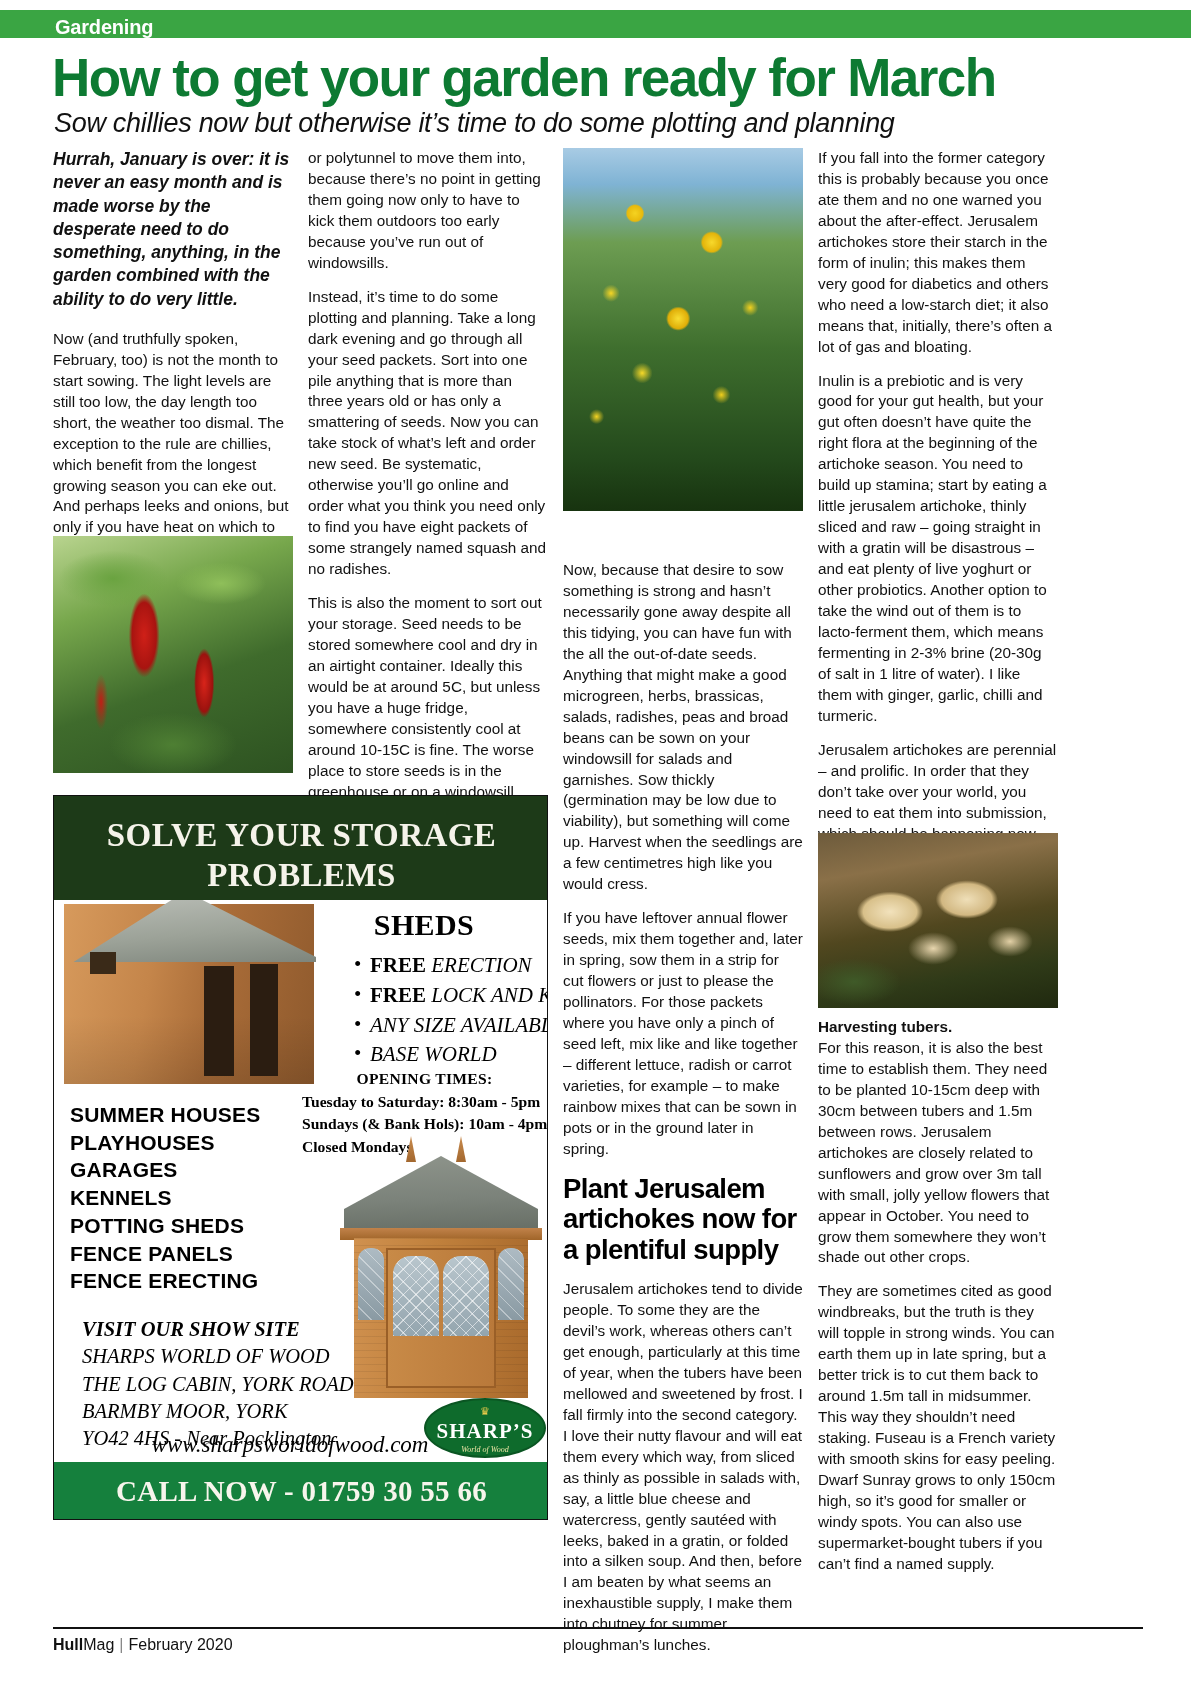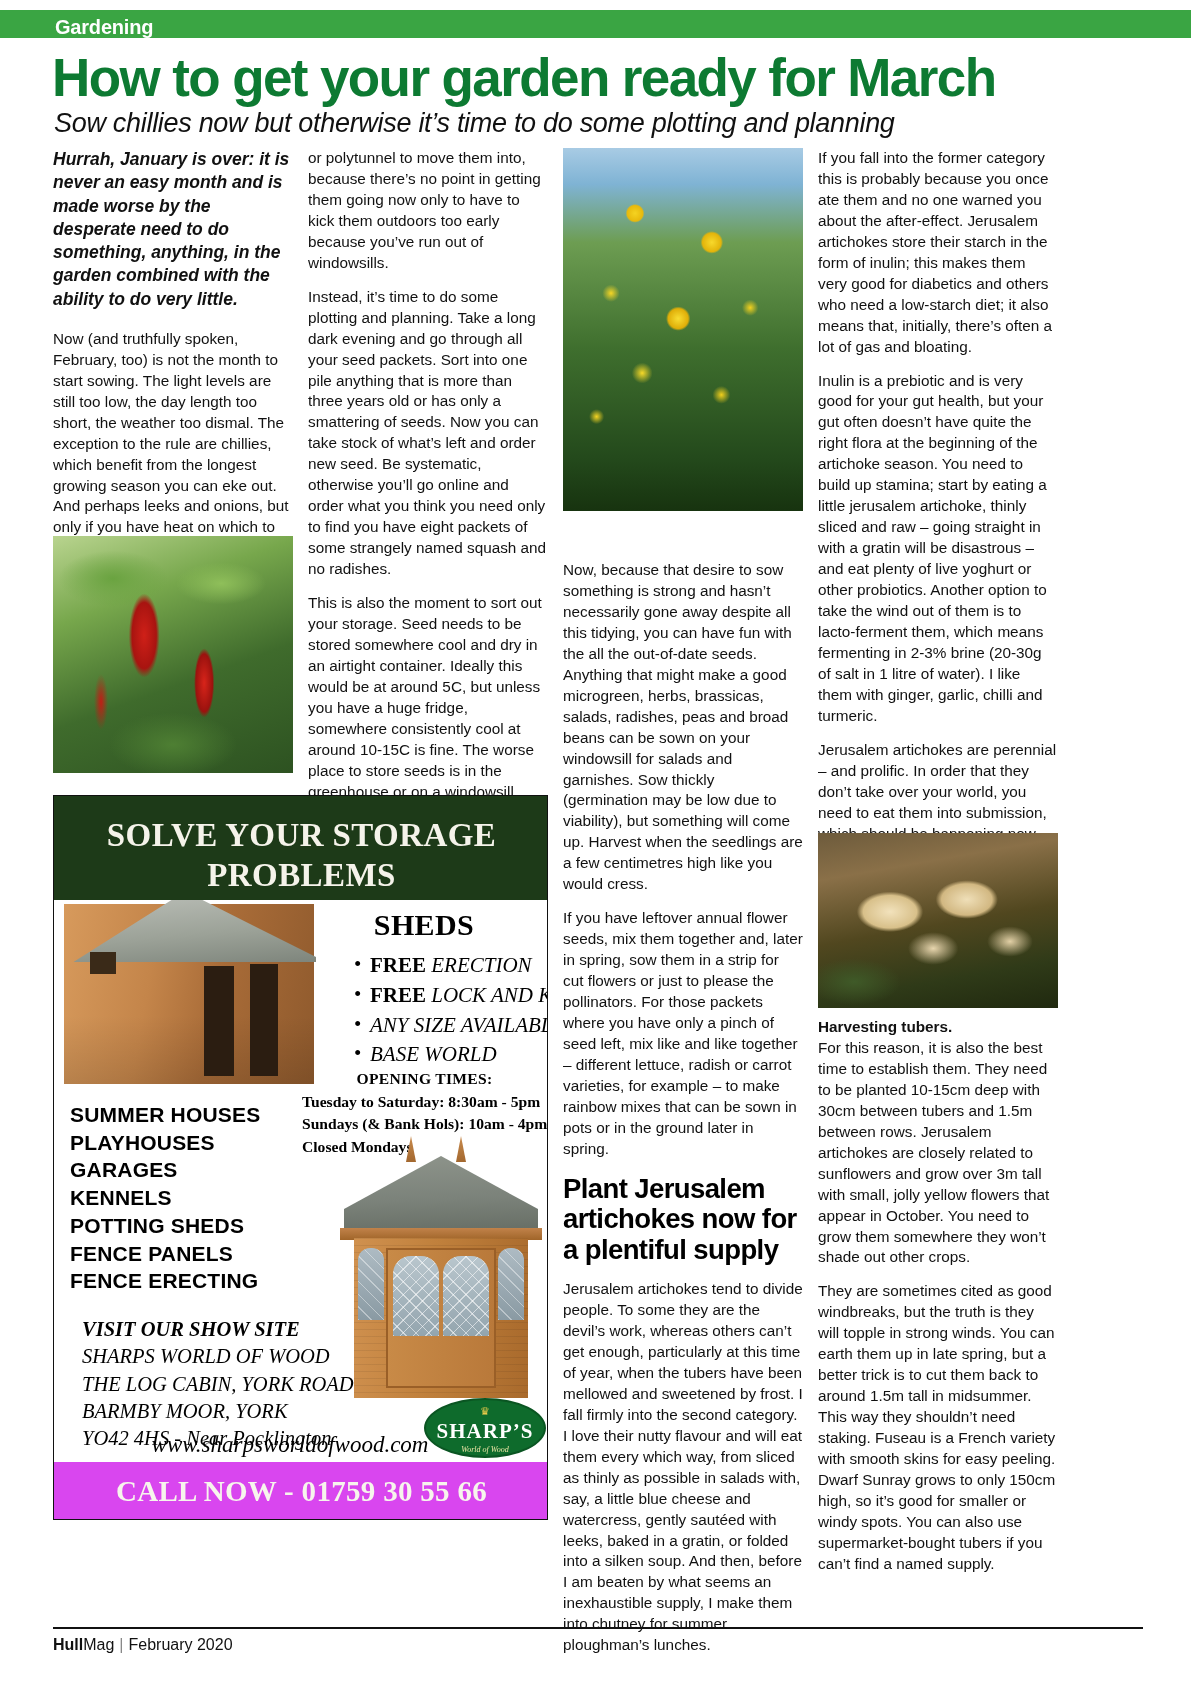--- a/index.html
+++ b/index.html
@@ -158,21 +158,21 @@
     font-size: 33px;
     line-height: 1.22;
     text-align: center;
     padding-top: 20px;
     letter-spacing: 0.4px;
   }
   .ad-footer {
     position: absolute;
     left: -1px; bottom: -1px;
     width: 497px; height: 58px;
-    background: #d946ef;
+    background: #15803d;
     color: #f7f5ec;
     font-family: "Liberation Serif", serif;
     font-weight: bold;
     font-size: 29px;
     line-height: 58px;
     text-align: center;
     letter-spacing: 0.3px;
   }
   .ad-shed-img {
     position: absolute;

